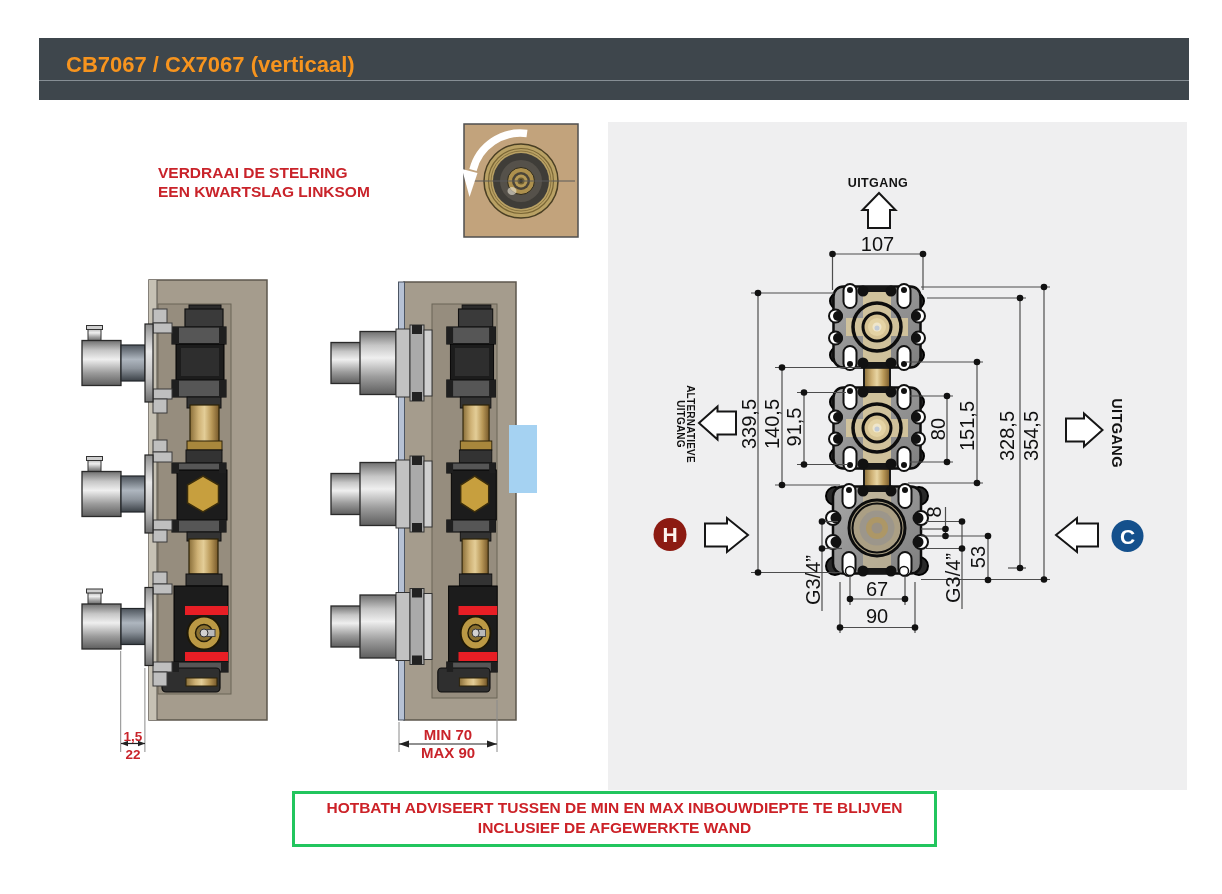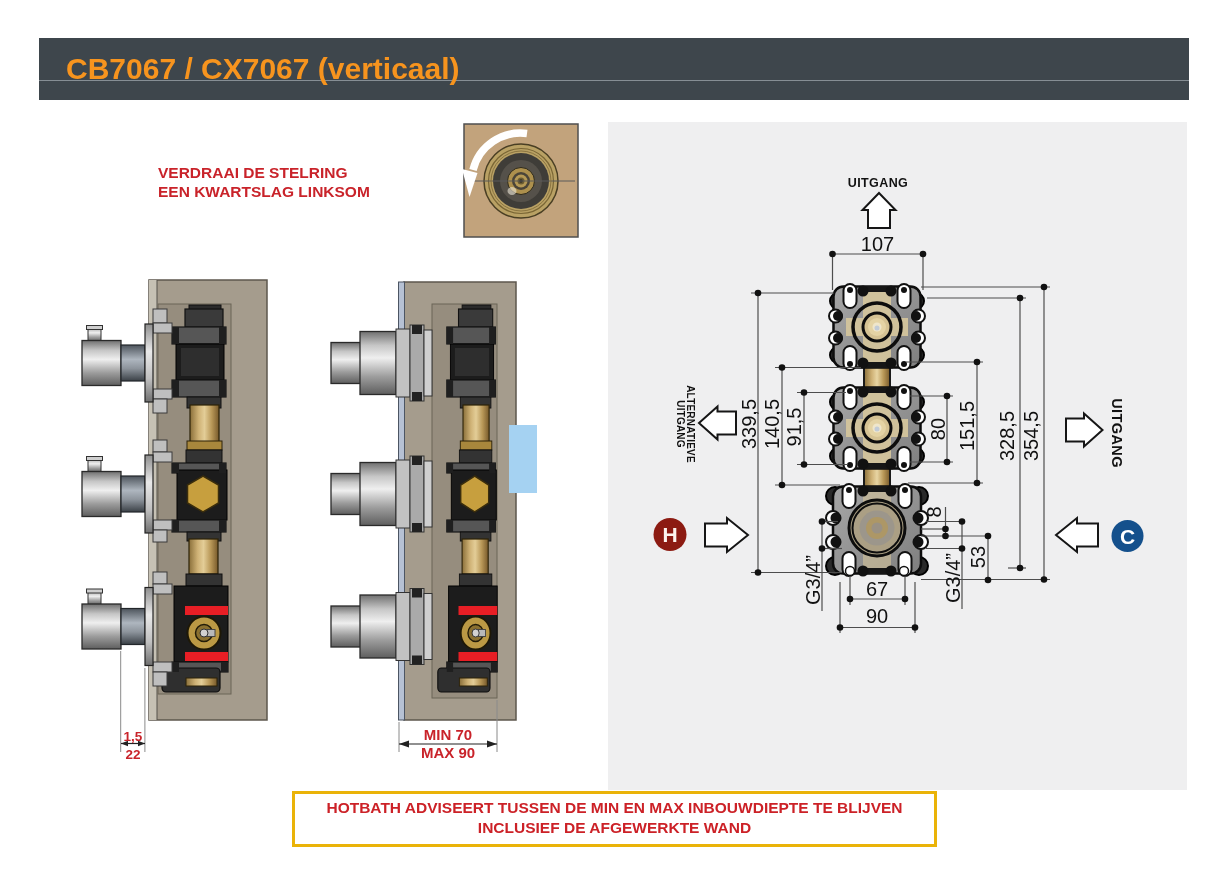--- a/index.html
+++ b/index.html
@@ -6,27 +6,27 @@
 body{width:1222px;height:894px;position:relative;font-family:"Liberation Sans",sans-serif;background:#fff;overflow:hidden}
 .abs{position:absolute}
 </style>
 </head>
 <body>
 
 <div class="abs" style="left:39px;top:38px;width:1150px;height:62px;background:#3e464c"></div>
 
 <div class="abs" style="left:39px;top:80px;width:1150px;height:1px;background:#99a0a6;opacity:.8"></div>
 
-<div class="abs" style="left:66px;top:52px;font-size:30px;font-weight:bold;color:#f7941e">CB7067 / CX7067 (verticaal)</div>
+<div class="abs" style="left:66px;top:52px;font-size:22px;font-weight:bold;color:#f7941e">CB7067 / CX7067 (verticaal)</div>
 
 <div class="abs" style="left:608px;top:122px;width:579px;height:668px;background:#efeff0"></div>
 
 <div class="abs" style="left:158px;top:163px;width:330px;text-align:left;font-size:15.5px;font-weight:bold;color:#c9232a;line-height:19px">VERDRAAI DE STELRING<br>EEN KWARTSLAG LINKSOM</div>
 
-<div class="abs" style="left:292px;top:791px;width:639px;height:46px;border:3px solid #eab308;background:#fff;text-align:center;font-size:15.5px;font-weight:bold;color:#cc2127;line-height:20px;padding-top:4px">HOTBATH ADVISEERT TUSSEN DE MIN EN MAX INBOUWDIEPTE TE BLIJVEN<br>INCLUSIEF DE AFGEWERKTE WAND</div>
+<div class="abs" style="left:292px;top:791px;width:639px;height:46px;border:3px solid #22c55e;background:#fff;text-align:center;font-size:15.5px;font-weight:bold;color:#cc2127;line-height:20px;padding-top:4px">HOTBATH ADVISEERT TUSSEN DE MIN EN MAX INBOUWDIEPTE TE BLIJVEN<br>INCLUSIEF DE AFGEWERKTE WAND</div>
 <svg class="abs" style="left:0;top:0" width="1222" height="894" viewBox="0 0 1222 894">
 <defs>
 <linearGradient id="gMetal" x1="0" y1="0" x2="0" y2="1">
 <stop offset="0" stop-color="#707070"></stop>
         <stop offset="0.22" stop-color="#c6c6c6"></stop>
         <stop offset="0.42" stop-color="#efefef"></stop>
         <stop offset="0.72" stop-color="#9c9c9c"></stop>
         <stop offset="1" stop-color="#5e5e5e"></stop>
 </linearGradient>
 <linearGradient id="gShaft" x1="0" y1="0" x2="0" y2="1">

